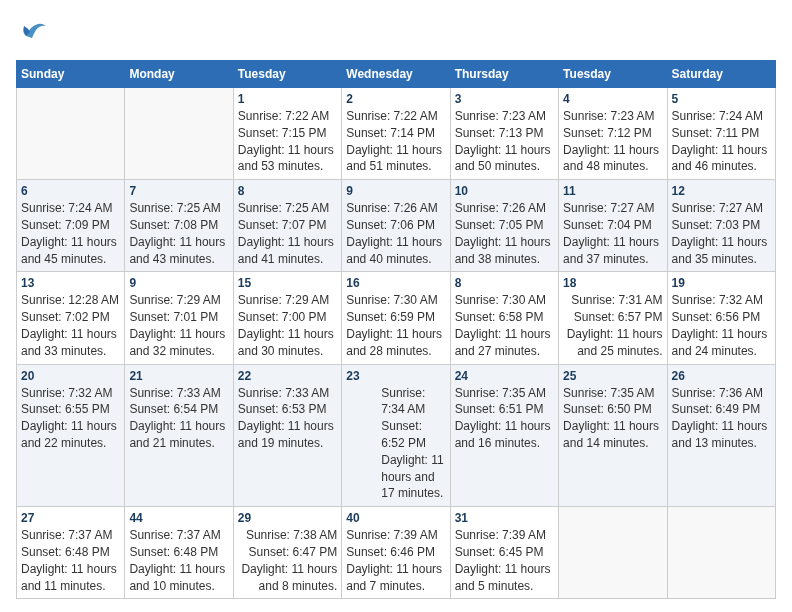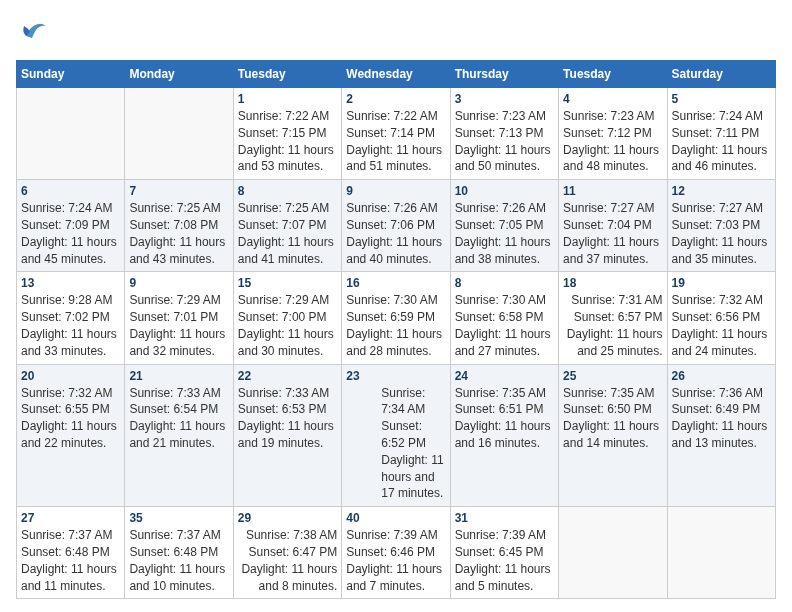--- a/index.html
+++ b/index.html
@@ -201,21 +201,21 @@
         <td>
           <span class="day-num">12</span>
           <div class="day-info" style="white-space: pre-line;">Sunrise: 7:27 AM
 Sunset: 7:03 PM
 Daylight: 11 hours and 35 minutes.</div>
         </td>
       </tr>
       <tr>
         <td>
           <span class="day-num">13</span>
-          <div class="day-info" style="white-space: pre-line;">Sunrise: 9:28 AM
+          <div class="day-info" style="white-space: pre-line;">Sunrise: 12:28 AM
 Sunset: 7:02 PM
 Daylight: 11 hours and 33 minutes.</div>
         </td>
         <td>
           <span class="day-num">9</span>
           <div class="day-info" style="white-space: pre-line;">Sunrise: 7:29 AM
 Sunset: 7:01 PM
 Daylight: 11 hours and 32 minutes.</div>
         </td>
         <td>
@@ -294,21 +294,21 @@
         </td>
       </tr>
       <tr>
         <td>
           <span class="day-num">27</span>
           <div class="day-info" style="white-space: pre-line;">Sunrise: 7:37 AM
 Sunset: 6:48 PM
 Daylight: 11 hours and 11 minutes.</div>
         </td>
         <td>
-          <span class="day-num">35</span>
+          <span class="day-num">44</span>
           <div class="day-info" style="white-space: pre-line;">Sunrise: 7:37 AM
 Sunset: 6:48 PM
 Daylight: 11 hours and 10 minutes.</div>
         </td>
         <td>
           <span class="day-num">29</span>
           <div class="day-info" style="white-space: pre-line; text-align: right;">Sunrise: 7:38 AM
 Sunset: 6:47 PM
 Daylight: 11 hours and 8 minutes.</div>
         </td>

